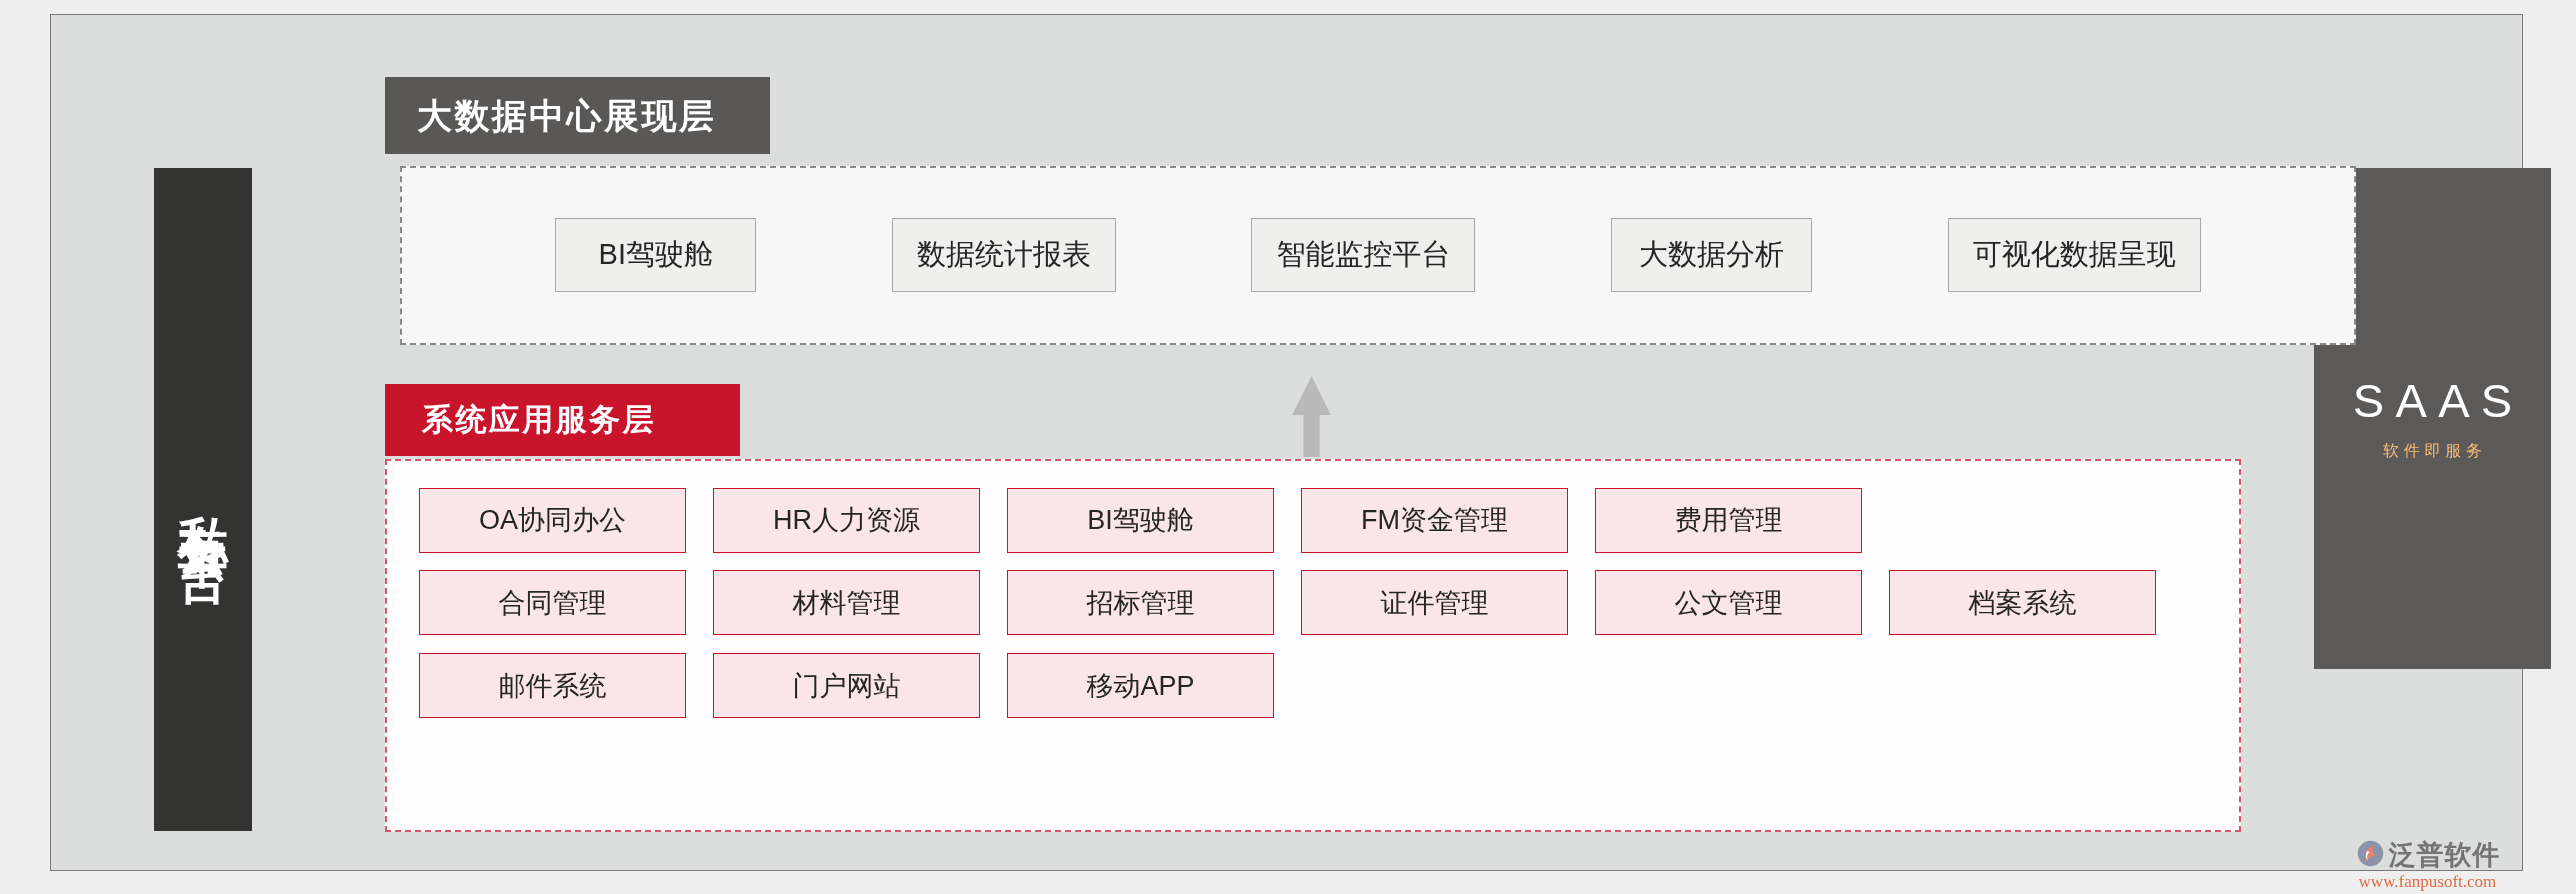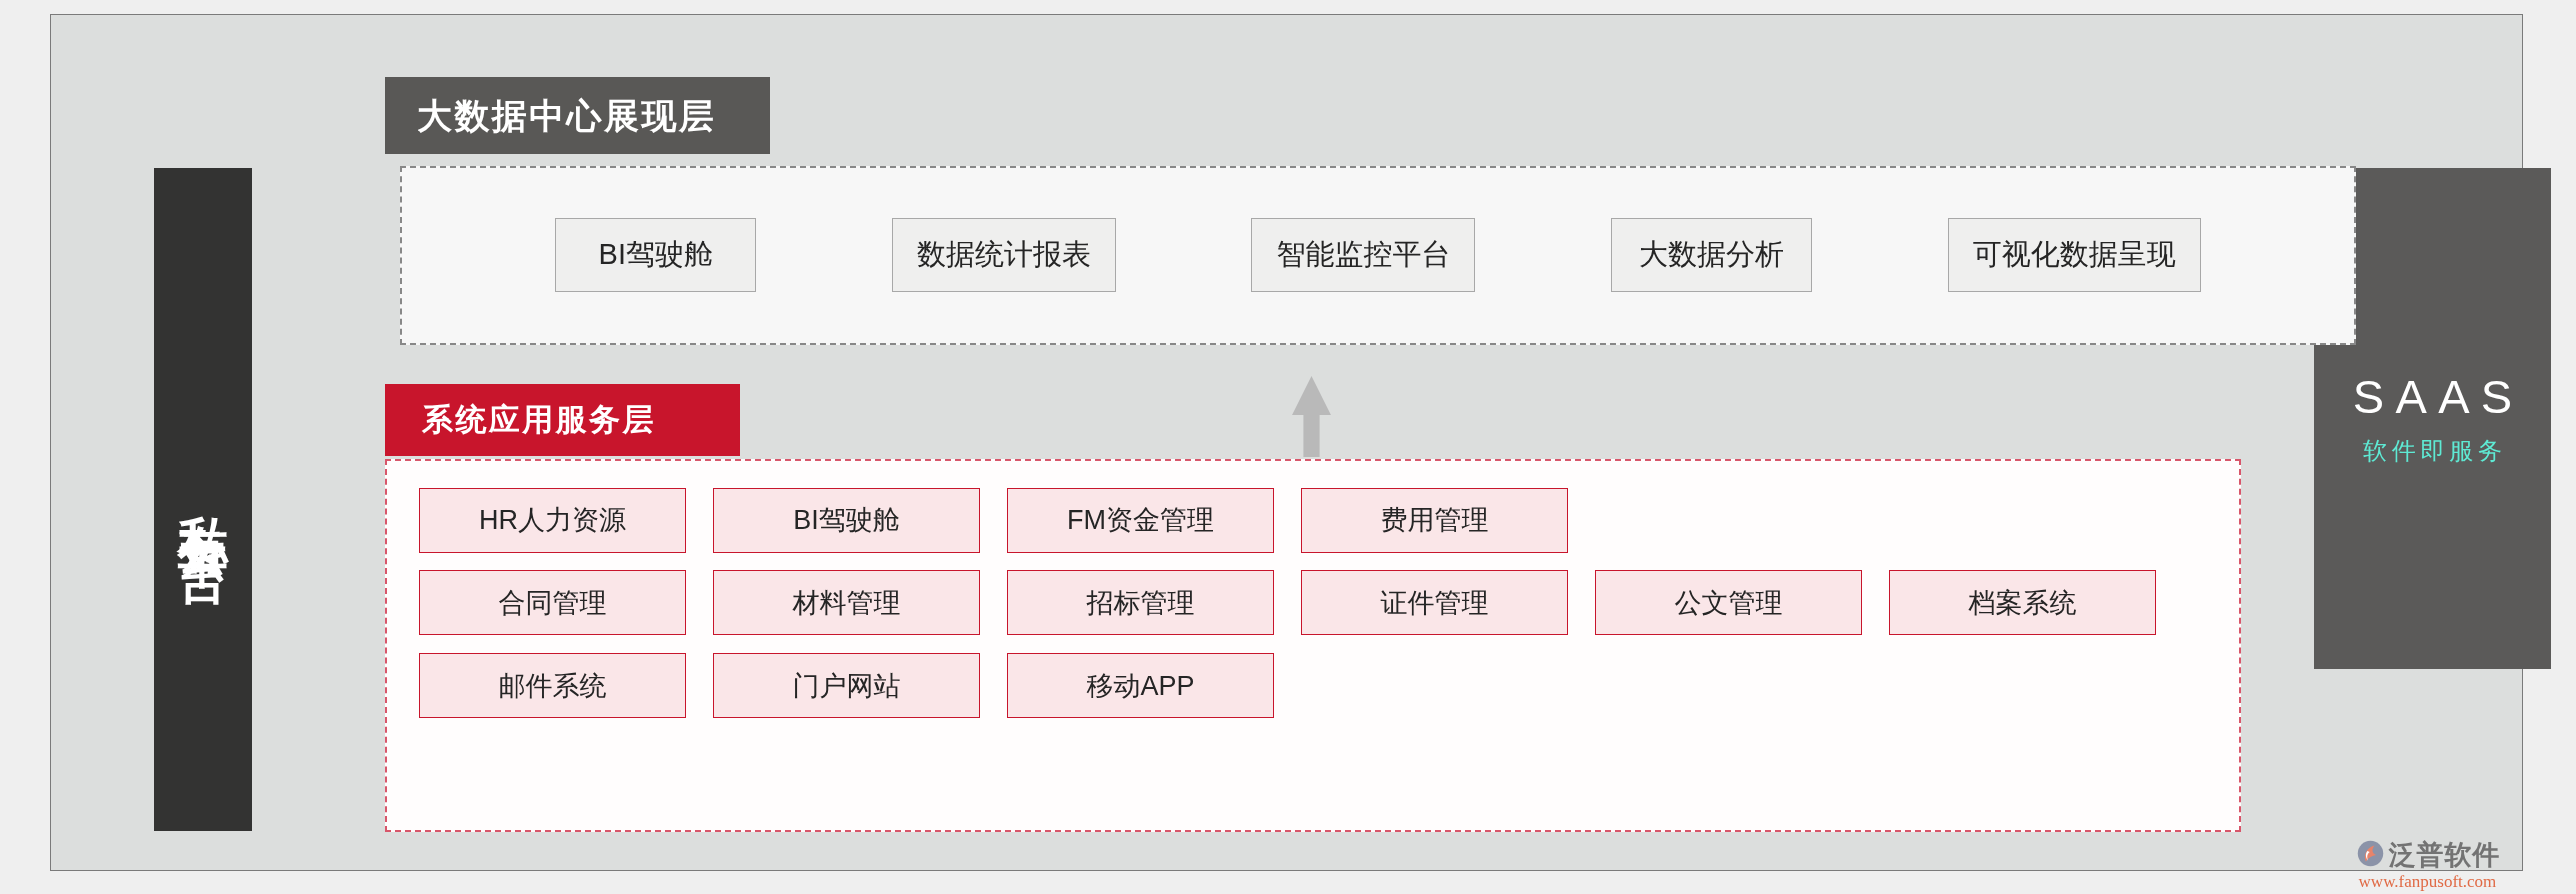--- a/index.html
+++ b/index.html
@@ -70,22 +70,22 @@
   }
   .saas-title {
     color: #ffffff;
     font-size: 47px;
     letter-spacing: 11.3px;
     font-weight: 400;
     padding-left: 11.3px;
     line-height: 1;
   }
   .saas-sub {
-    color: #5eead4;
-    font-size: 24px;
+    color: #fdba74;
+    font-size: 16px;
     letter-spacing: 4.8px;
     padding-left: 4.8px;
     margin-top: 19.3px;
     line-height: 1;
   }
 
   
   .hdr {
     position: absolute;
     display: flex;
@@ -270,20 +270,23 @@
     </div>
 
     <div class="hdr hdr-mid">
       <span class="hdr-label">系统应用服务层</span>
     </div>
 
     <div class="sect-mid">
       <div class="grid-rows">
 
         <div class="grid-row">
+          <div class="chip-pink">
+            <span>OA协同办公</span>
+          </div>
           <div class="chip-pink">
             <span>HR人力资源</span>
           </div>
           <div class="chip-pink">
             <span>BI驾驶舱</span>
           </div>
           <div class="chip-pink">
             <span>FM资金管理</span>
           </div>
           <div class="chip-pink">

